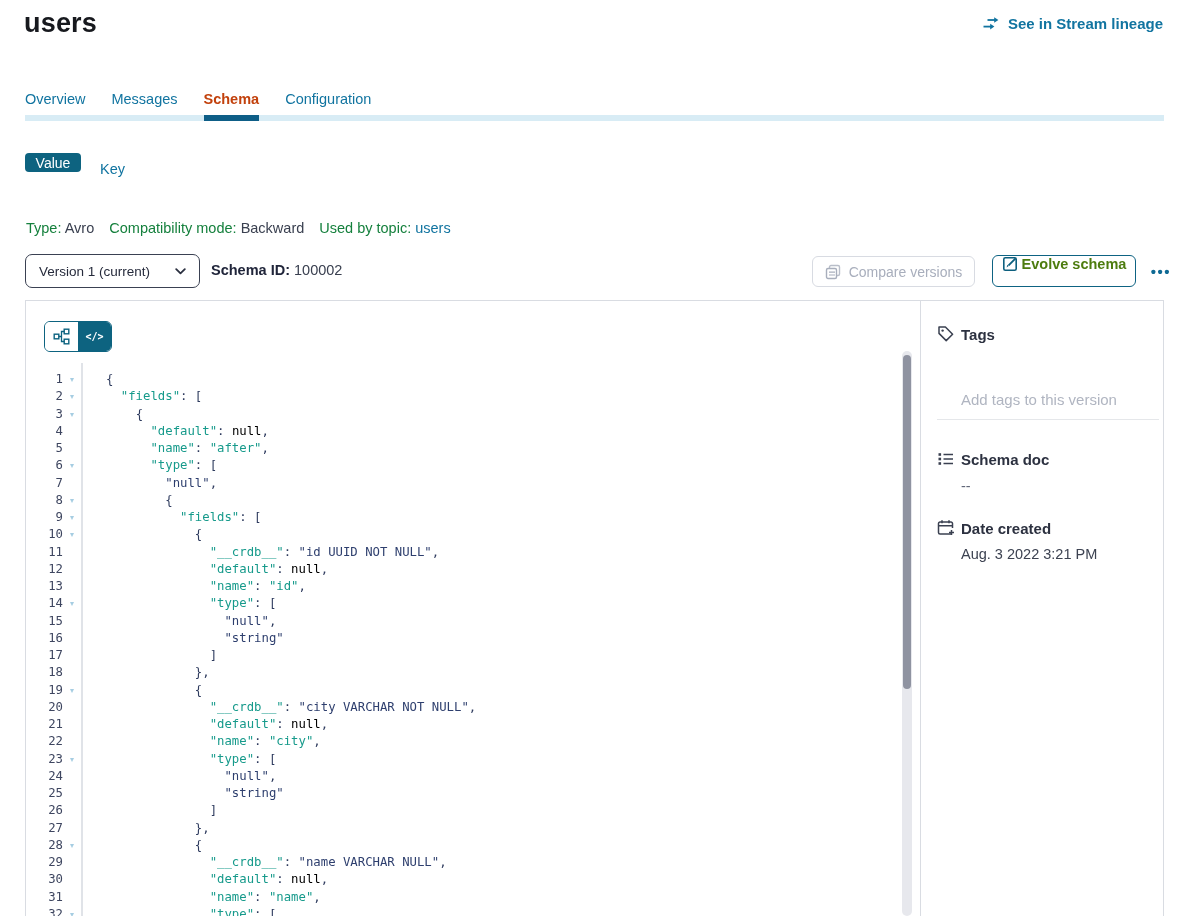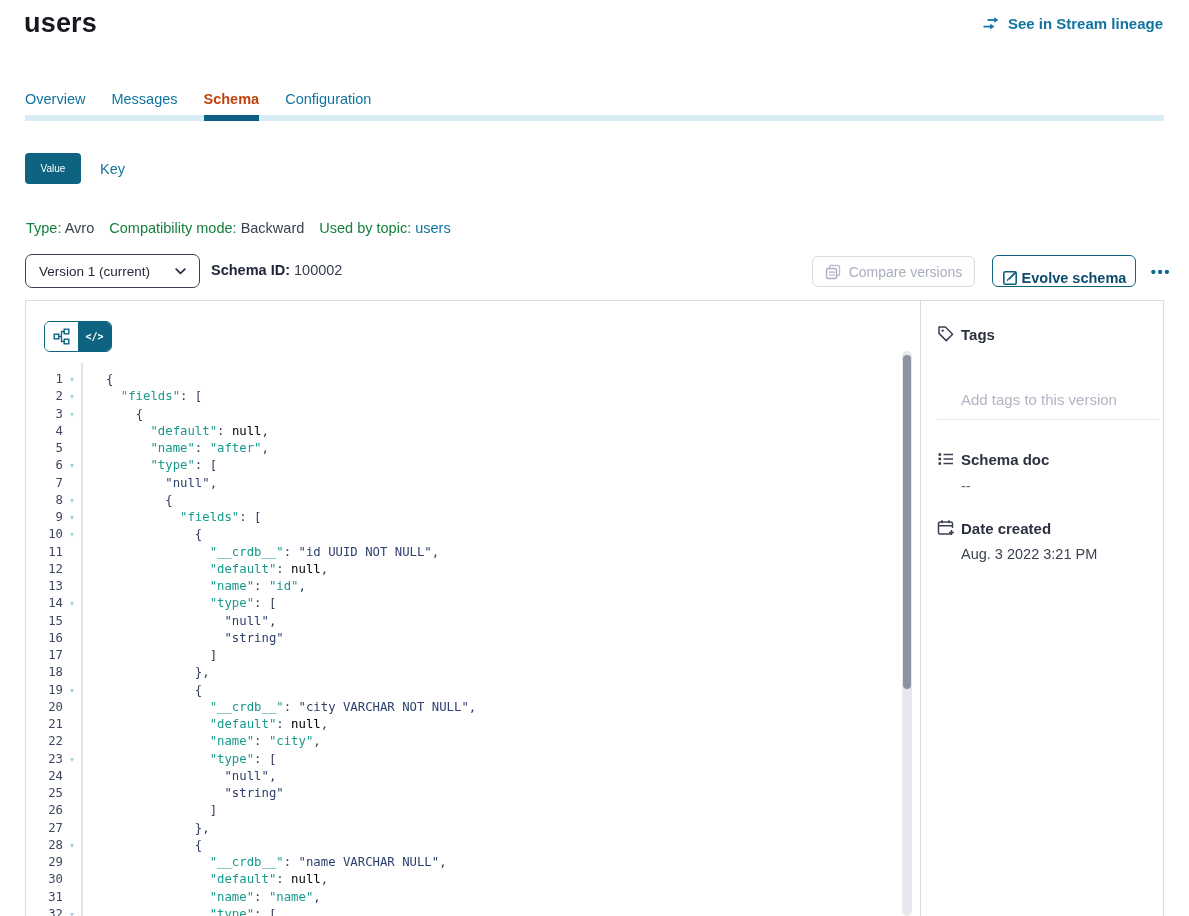--- a/index.html
+++ b/index.html
@@ -12,40 +12,40 @@
   .page-title { position:absolute; left:24px; top:8px; font-size:27px; font-weight:700; color:#17191e; letter-spacing:.2px; }
   .lineage-link { position:absolute; right:26px; top:15px; display:flex; align-items:center; gap:7px;
     color:#1174a0; font-size:15px; font-weight:700; cursor:pointer; }
   
   .tabs { position:absolute; left:25px; top:91px; display:flex; gap:26px; }
   .tab { position:relative; font-size:14.5px; font-weight:500; color:#1174a0; line-height:17px; height:30px; cursor:pointer; }
   .tab.active { color:#c2410c; font-weight:600; }
   .tab.active::after { content:''; position:absolute; left:0; right:0; top:24px; height:6px; background:#0e5e87; z-index:2; }
   .tab-track { position:absolute; left:25px; width:1139px; top:115px; height:6px; background:#d8ecf5; }
   
-  .btn-value { position:absolute; left:25px; top:153px; width:56px; height:31px; background:#0d6380; color:#fff;
-    border:none; border-radius:4px; font-size:10px; font-family:inherit; display:flex; align-items:center; justify-content:center; cursor:pointer; }
+  .btn-value { position:absolute; left:25px; top:153px; width:56px; height:19px; background:#0d6380; color:#fff;
+    border:none; border-radius:4px; font-size:14px; font-family:inherit; display:flex; align-items:center; justify-content:center; cursor:pointer; }
   .btn-key { position:absolute; left:100px; top:153px; height:31px; display:flex; align-items:center;
     color:#1174a0; font-size:14.5px; font-weight:500; background:none; border:none; font-family:inherit; cursor:pointer; }
   
   .meta { position:absolute; left:26px; top:220px; font-size:14.5px; display:flex; gap:15px; color:#3a4050; }
   .meta b { color:#15803d; font-weight:400; }
   .meta .lnk { color:#1174a0; cursor:pointer; }
   
   .version-select { position:absolute; left:25px; top:254px; width:175px; height:34px; border:1.5px solid #3a4152;
     border-radius:7px; display:flex; align-items:center; justify-content:space-between; padding:0 13px;
     font-size:13.5px; color:#262b3c; background:#fff; cursor:pointer; }
   .schema-id { position:absolute; left:211px; top:262px; font-size:14.5px; color:#3a4050; }
   .schema-id b { color:#20253a; }
   .btn-compare { position:absolute; left:812px; top:256px; width:163px; height:31px; border:1px solid #d8dbe2; border-radius:6px;
     background:#fff; color:#a8aebc; font-size:14px; font-weight:500; font-family:inherit;
     display:flex; align-items:center; justify-content:center; gap:8px; cursor:default; }
   .btn-evolve { position:absolute; left:992px; top:255px; width:144px; height:32px; border:1px solid #0e6383; border-radius:6px;
-    background:#fff; color:#0c4a6e; font-size:14.5px; font-weight:600; font-family:inherit;
-    display:flex; align-items:flex-end; justify-content:center; gap:4px; cursor:pointer; }
+    background:#fff; color:#4d7c0f; font-size:14.5px; font-weight:600; font-family:inherit;
+    display:flex; align-items:flex-start; justify-content:center; gap:4px; cursor:pointer; }
   .btn-more { position:absolute; left:1144px; top:255px; width:34px; height:32px; background:none; border:none;
     color:#0f6a94; font-size:15px; font-weight:700; letter-spacing:1.5px; display:flex; align-items:center; justify-content:center; cursor:pointer; }
   
   .panel { position:absolute; left:25px; top:300px; width:1139px; height:616px;
     border:1px solid #d9dce2; border-bottom:none; background:#fff; }
   .editor-pane { position:absolute; left:0; top:0; width:895px; height:100%; border-right:1px solid #d9dce2; }
   .view-toggle { position:absolute; left:18px; top:20px; display:flex; height:31px;
     border:1px solid #0d6380; border-radius:6px; overflow:hidden; }
   .vbtn { width:33px; height:100%; display:flex; align-items:center; justify-content:center; background:#fff; border:none; cursor:pointer; }
   .vbtn.active { background:#0d6380; }

